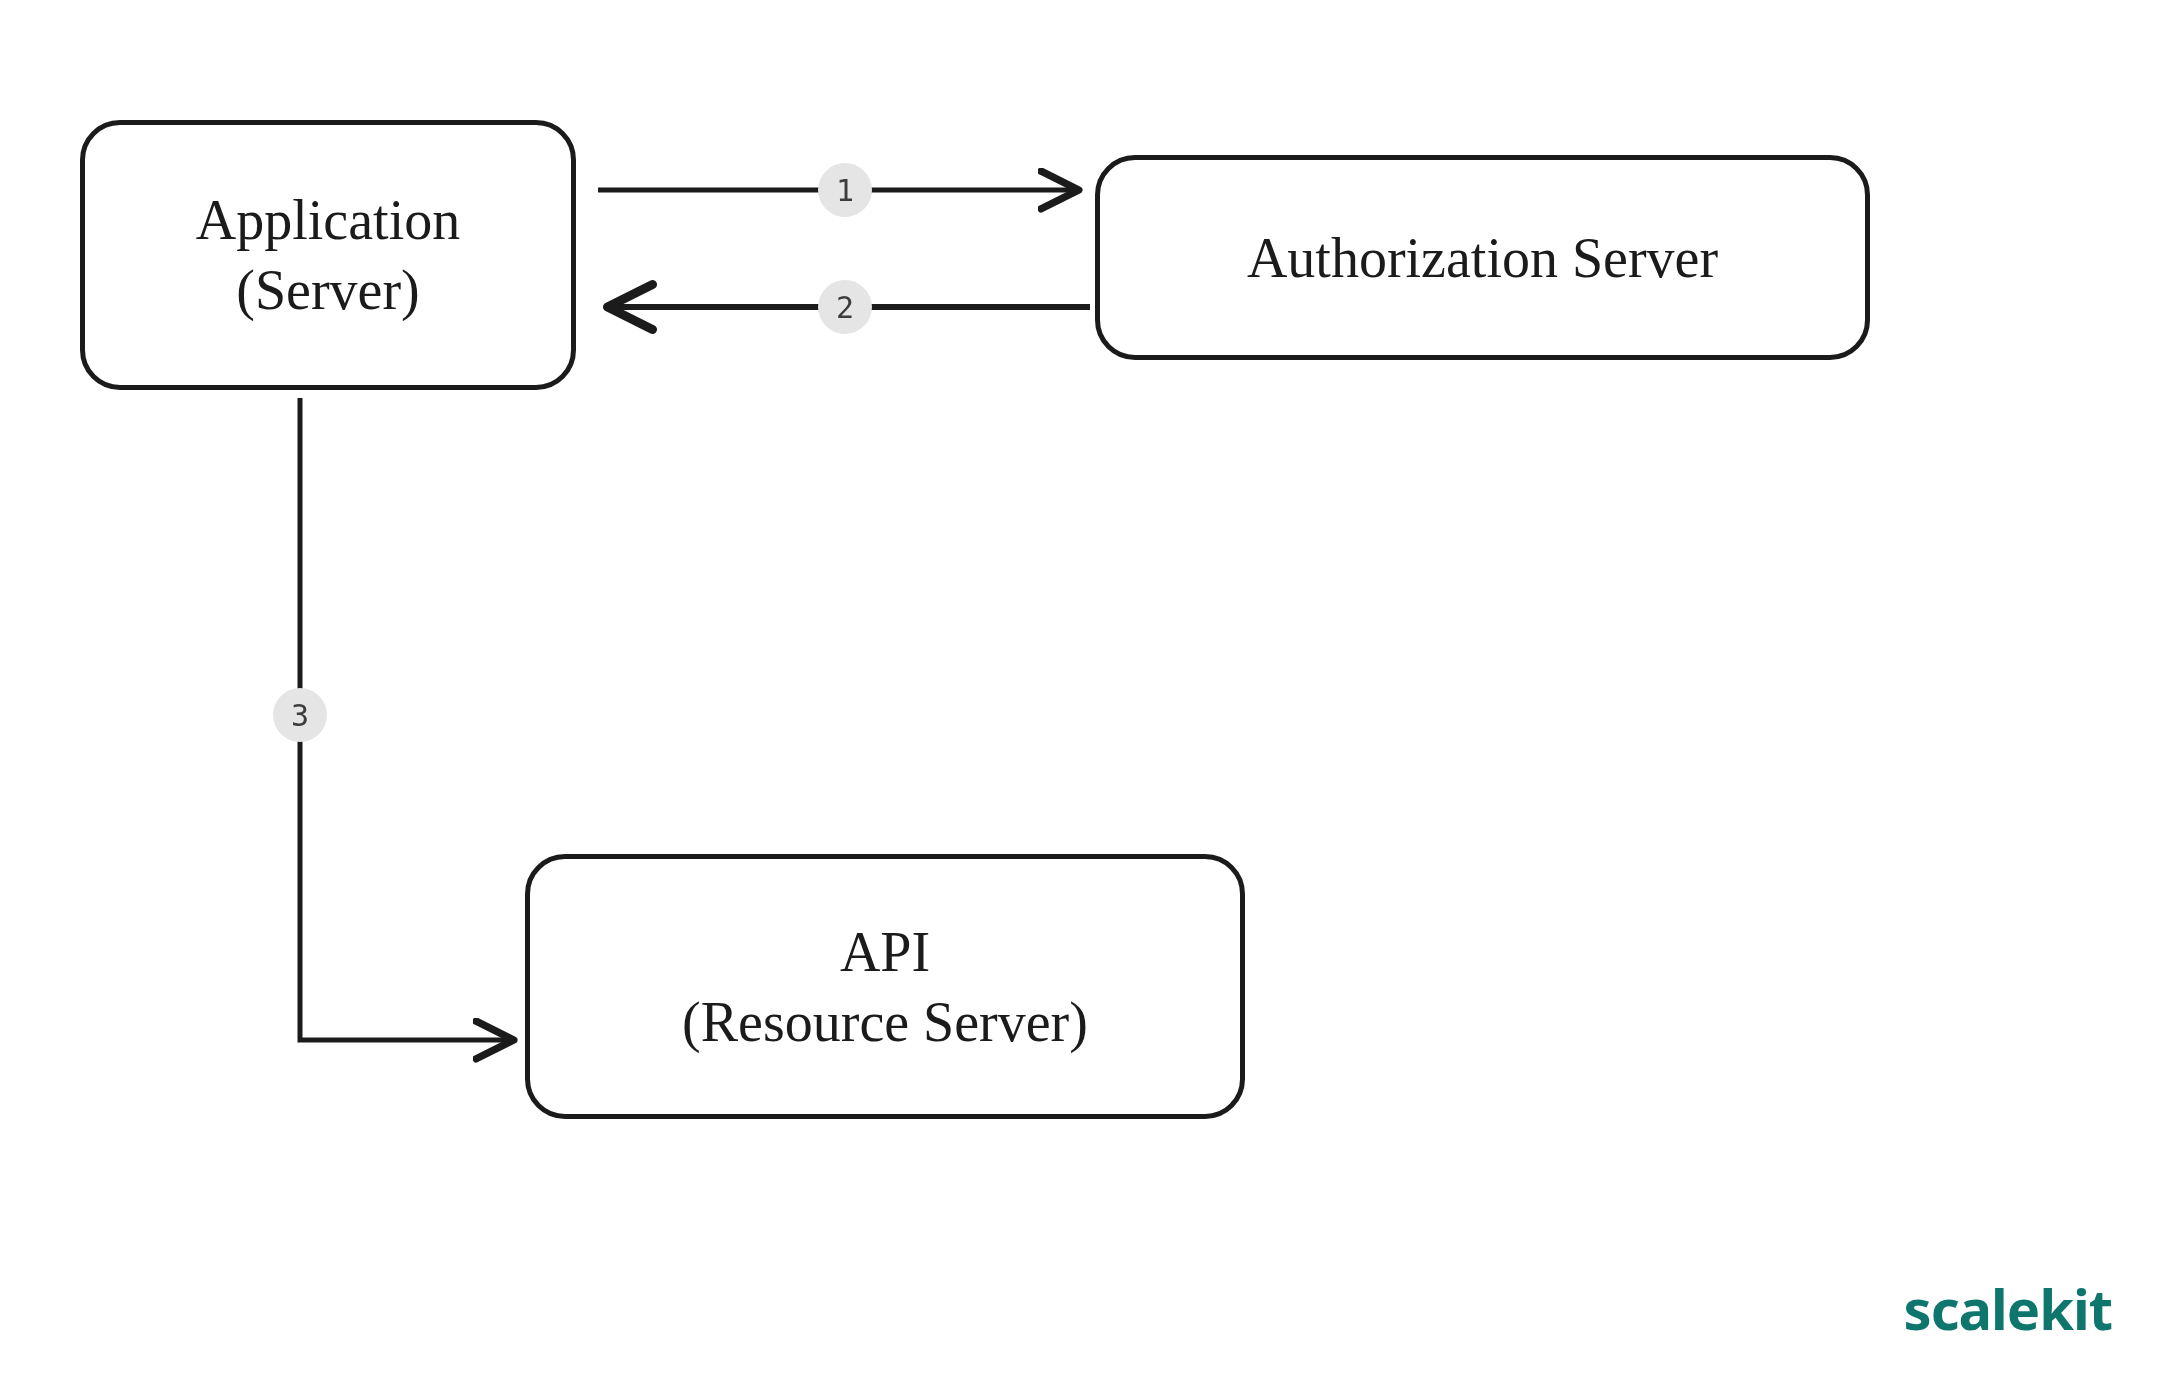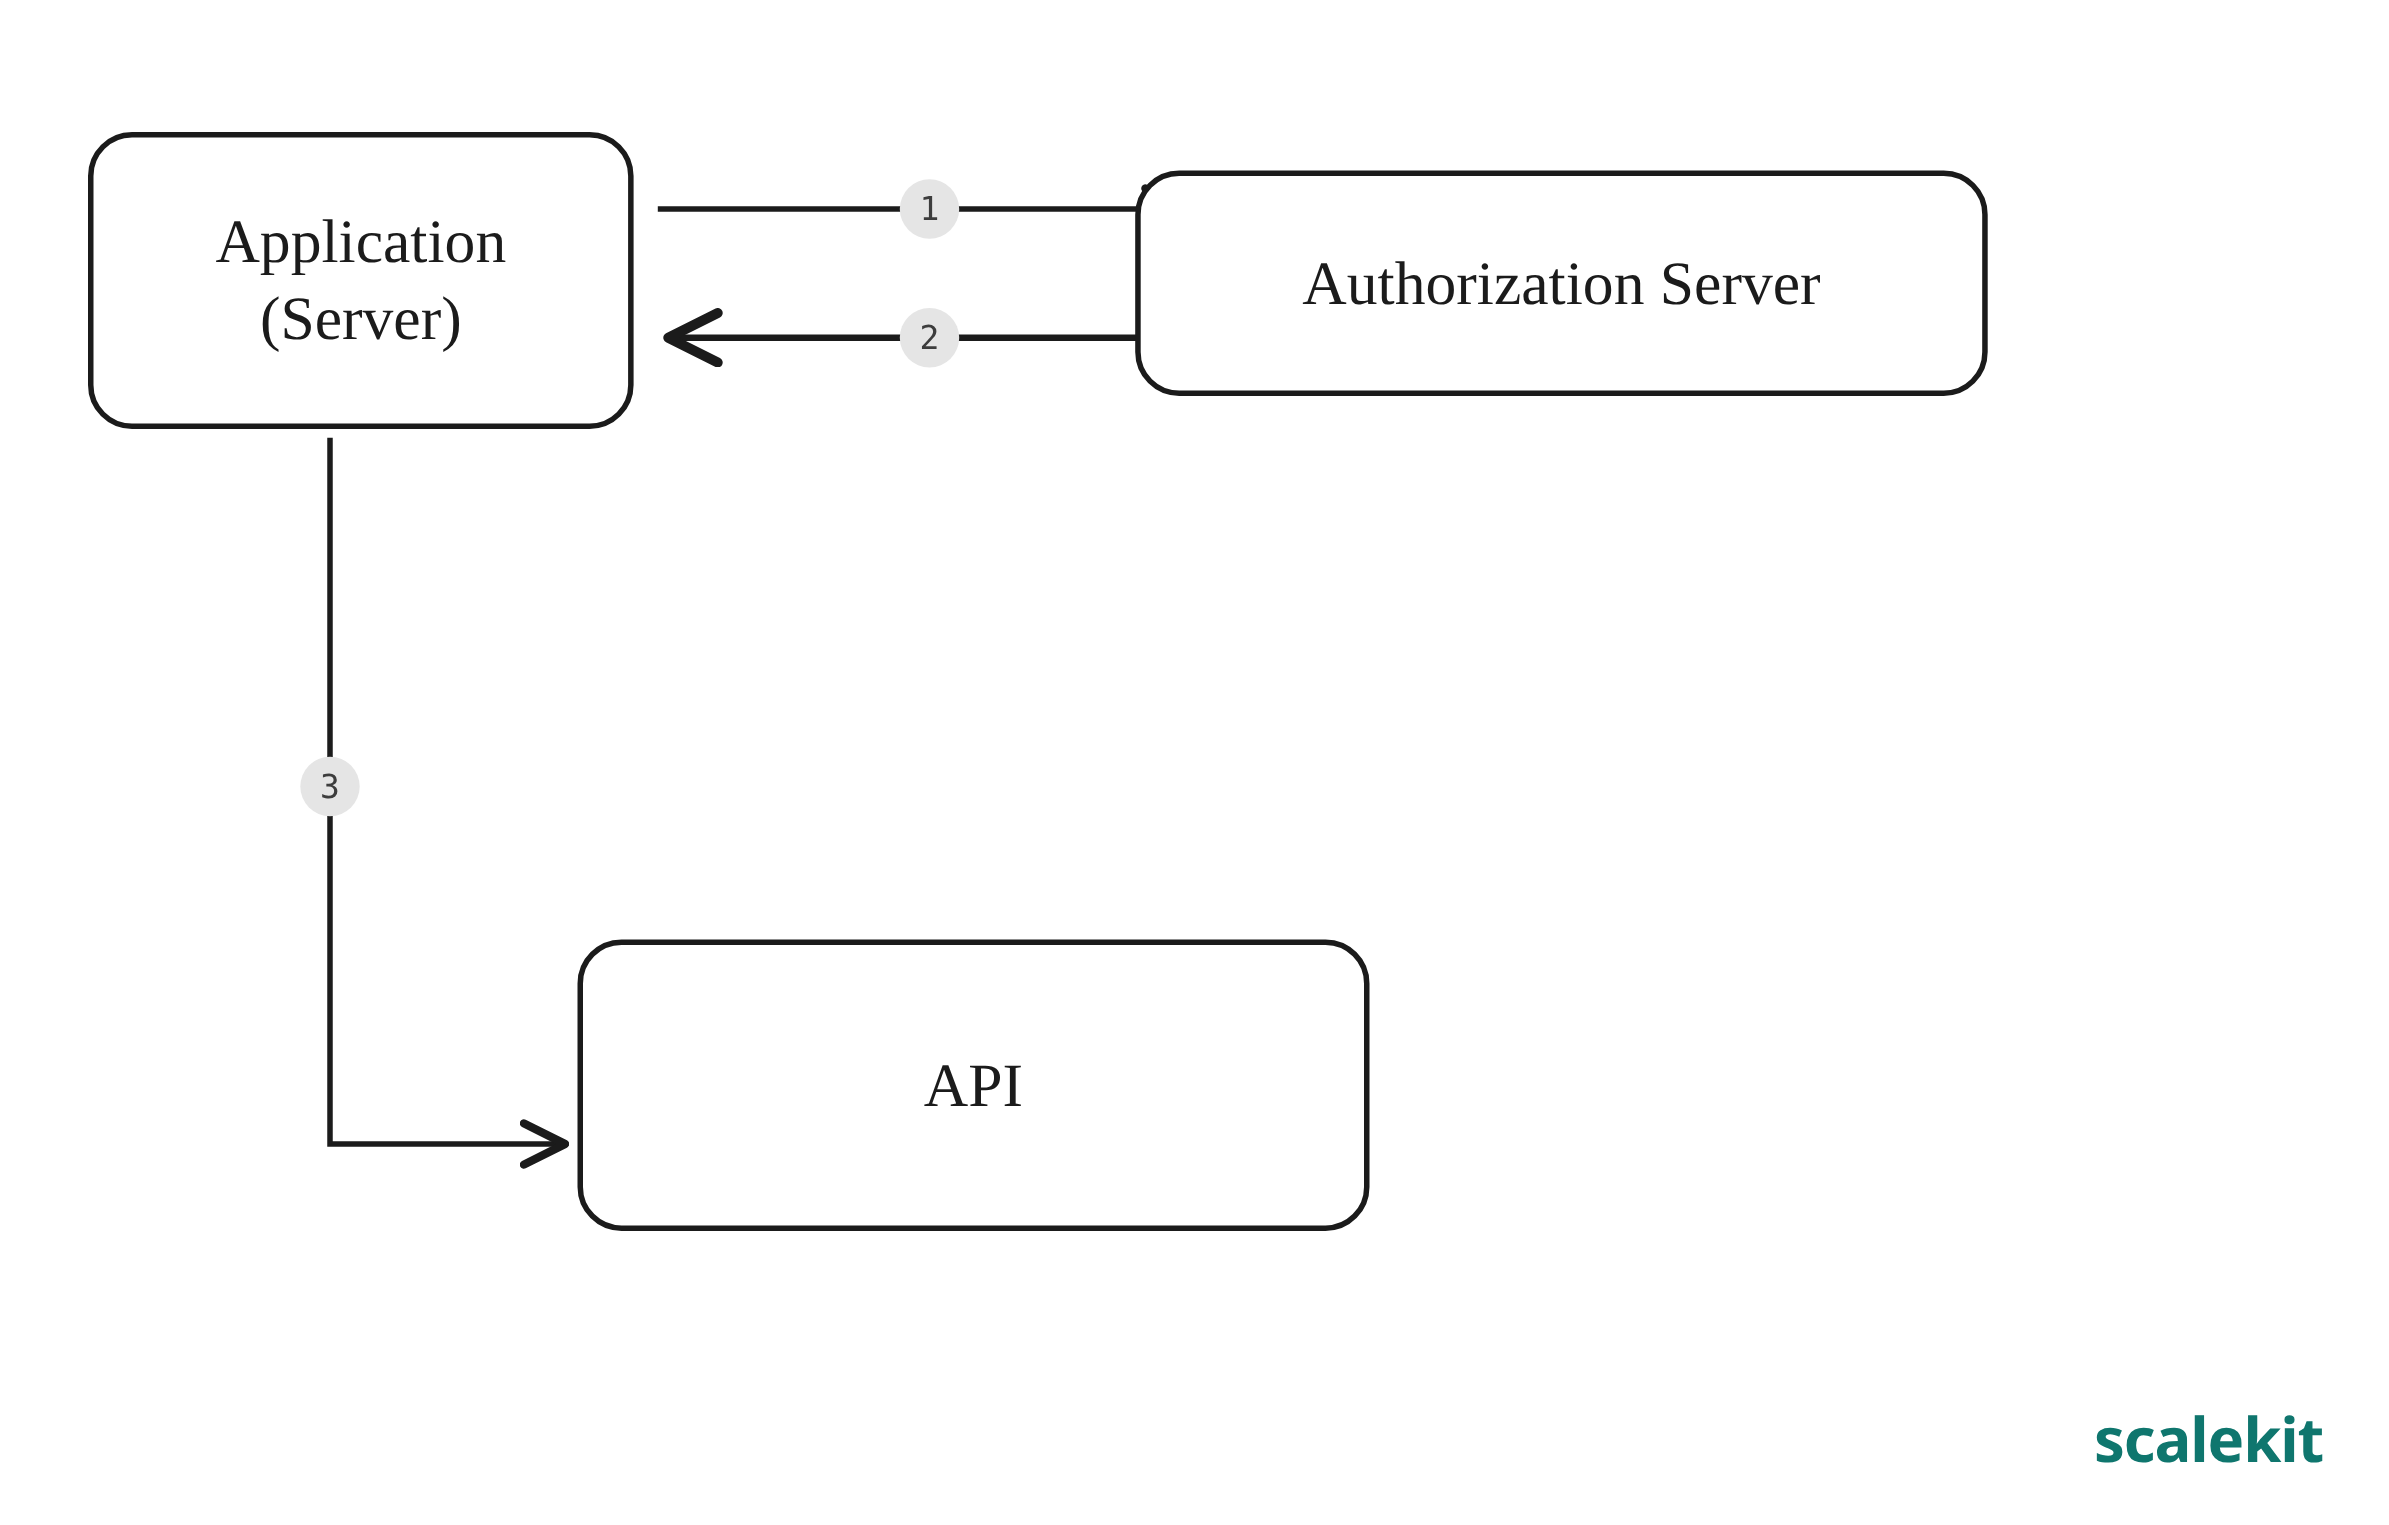--- a/index.html
+++ b/index.html
@@ -31,27 +31,28 @@
   <path d="M300 398 L300 1040 L510 1040" fill="none" stroke="#1b1b1b" stroke-width="5" marker-end="url(#ah)"></path>
 </svg>
 
 <div class="box" style="left:80px;top:120px;width:496px;height:270px">
   <div>
     <span>Application</span><br>
     <span>(Server)</span>
   </div>
 </div>
 
-<div class="box" style="left:1032px;top:155px;width:775px;height:205px">
+<div class="box" style="left:1095px;top:155px;width:775px;height:205px">
   <span>Authorization Server</span>
 </div>
 
 <div class="box" style="left:525px;top:854px;width:720px;height:265px">
   <div>
     <span>API</span><br>
+    <span>(Resource Server)</span>
   </div>
 </div>
 
 <div class="badge" style="left:818px;top:163px">1</div>
 <div class="badge" style="left:818px;top:280px">2</div>
 <div class="badge" style="left:273px;top:688px">3</div>
 
 <div class="brand">scalekit</div>
 
 </body></html>

